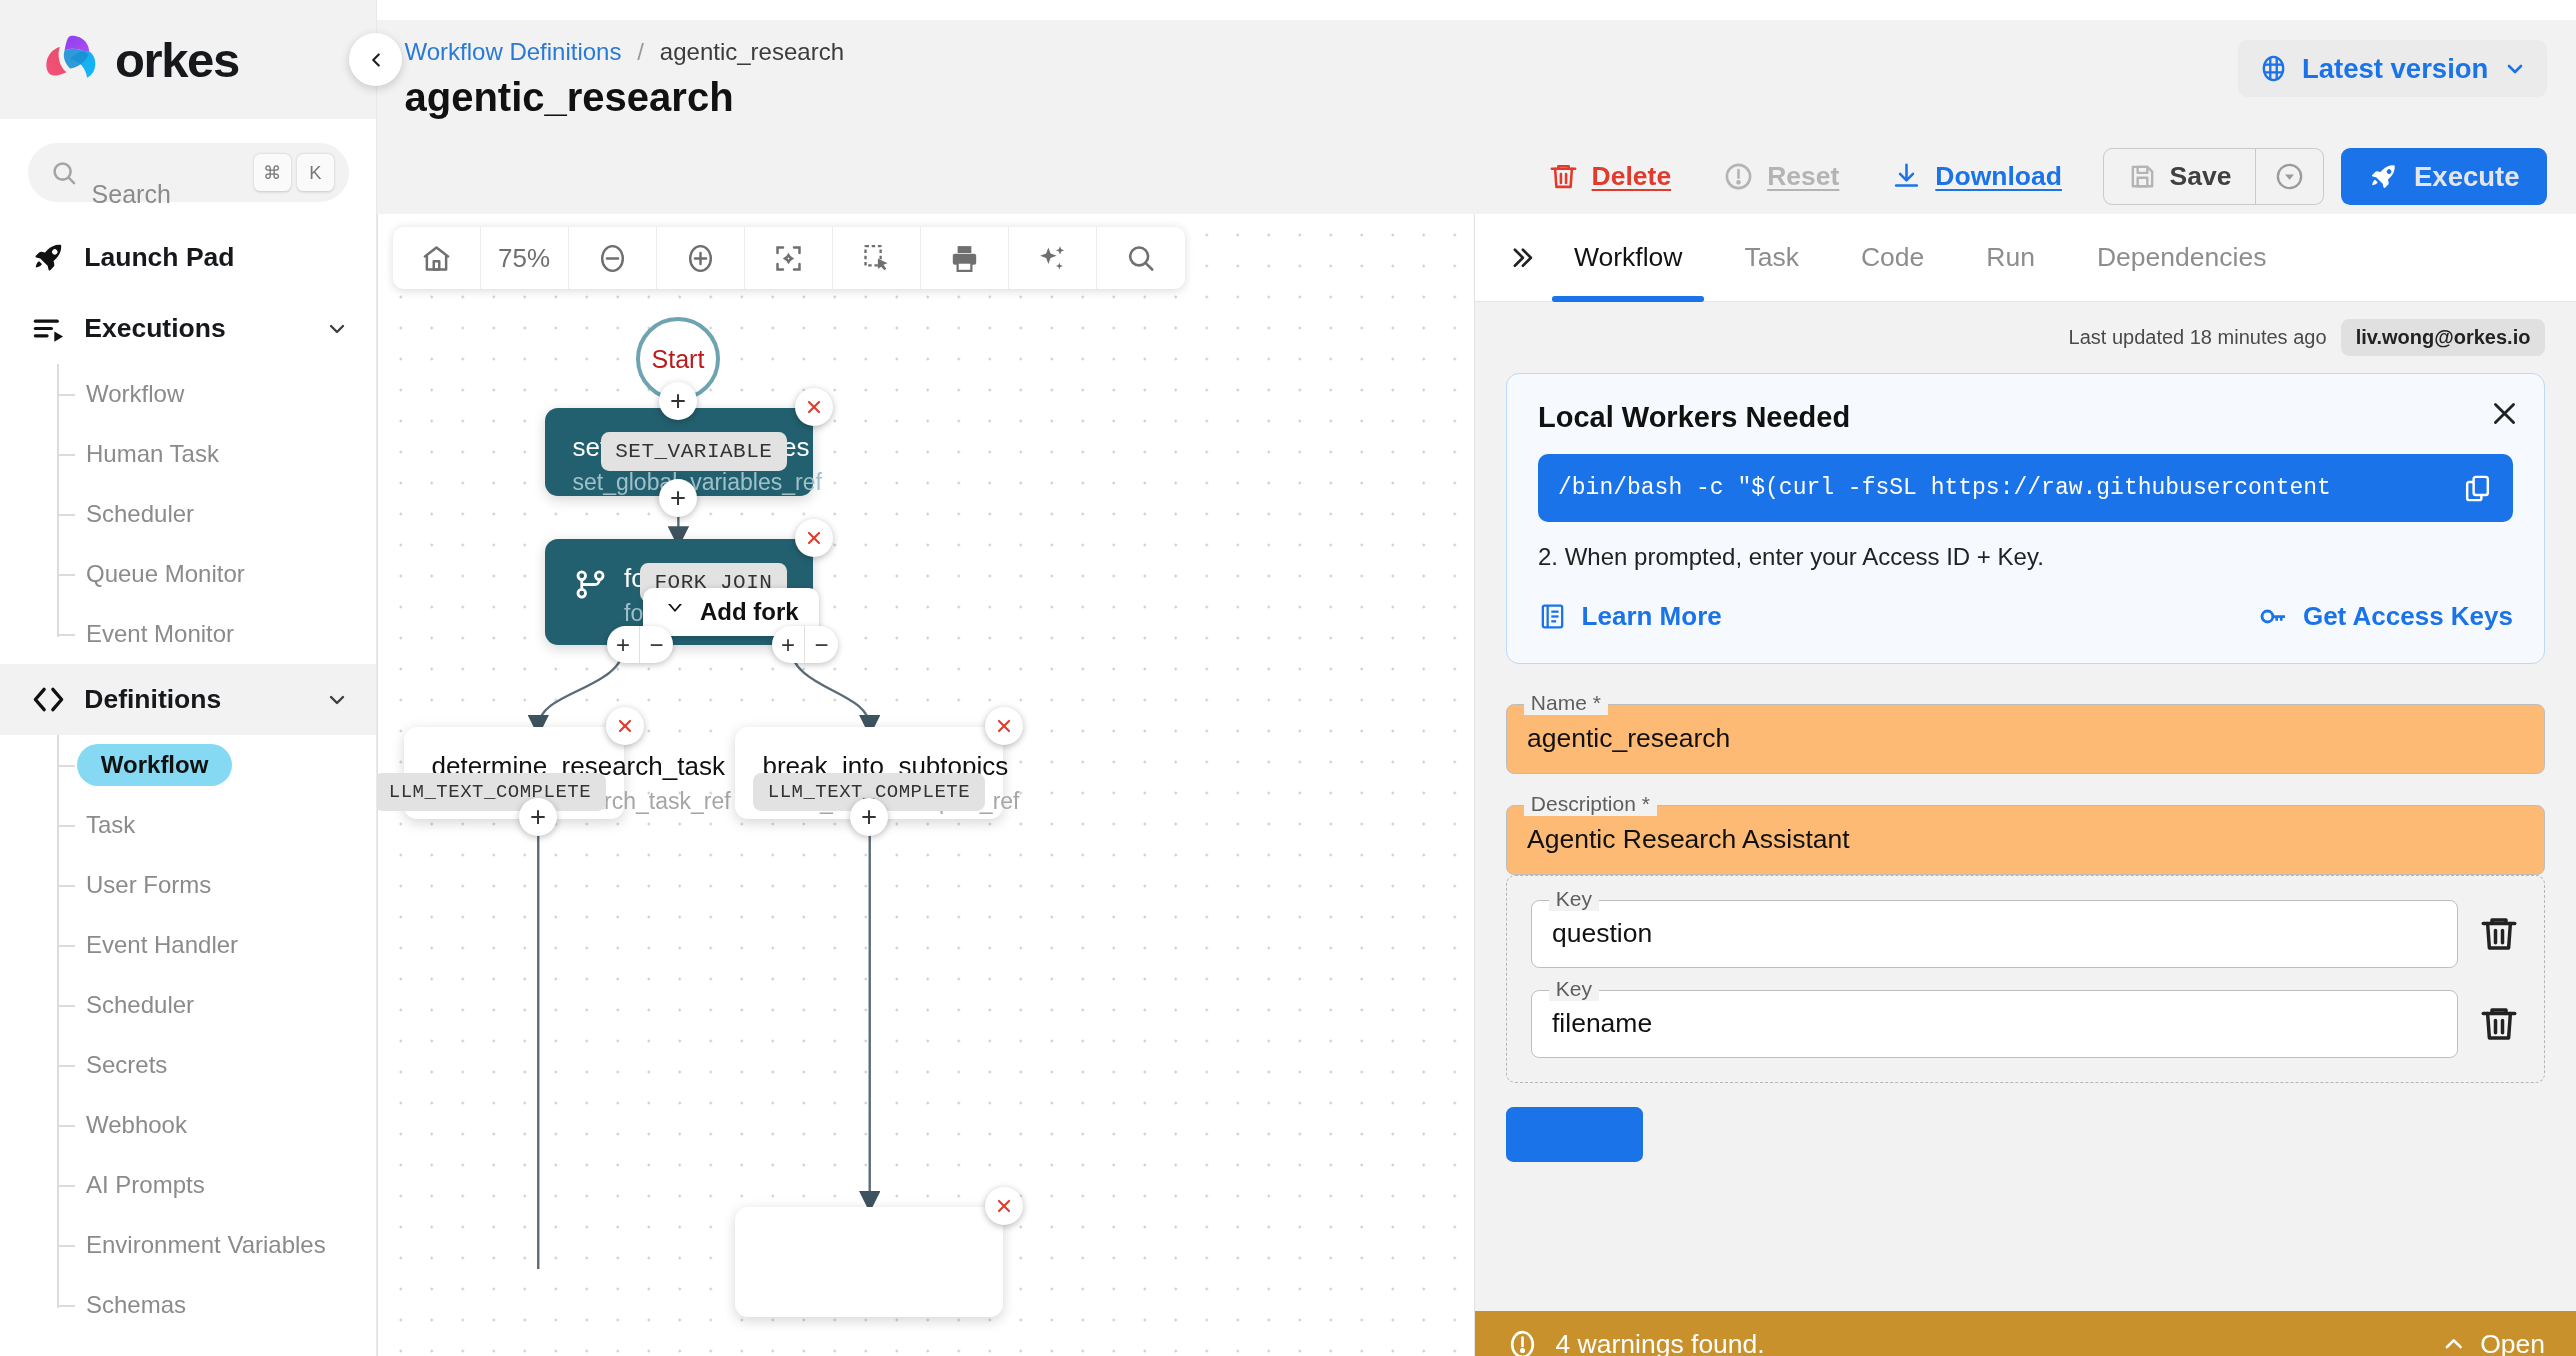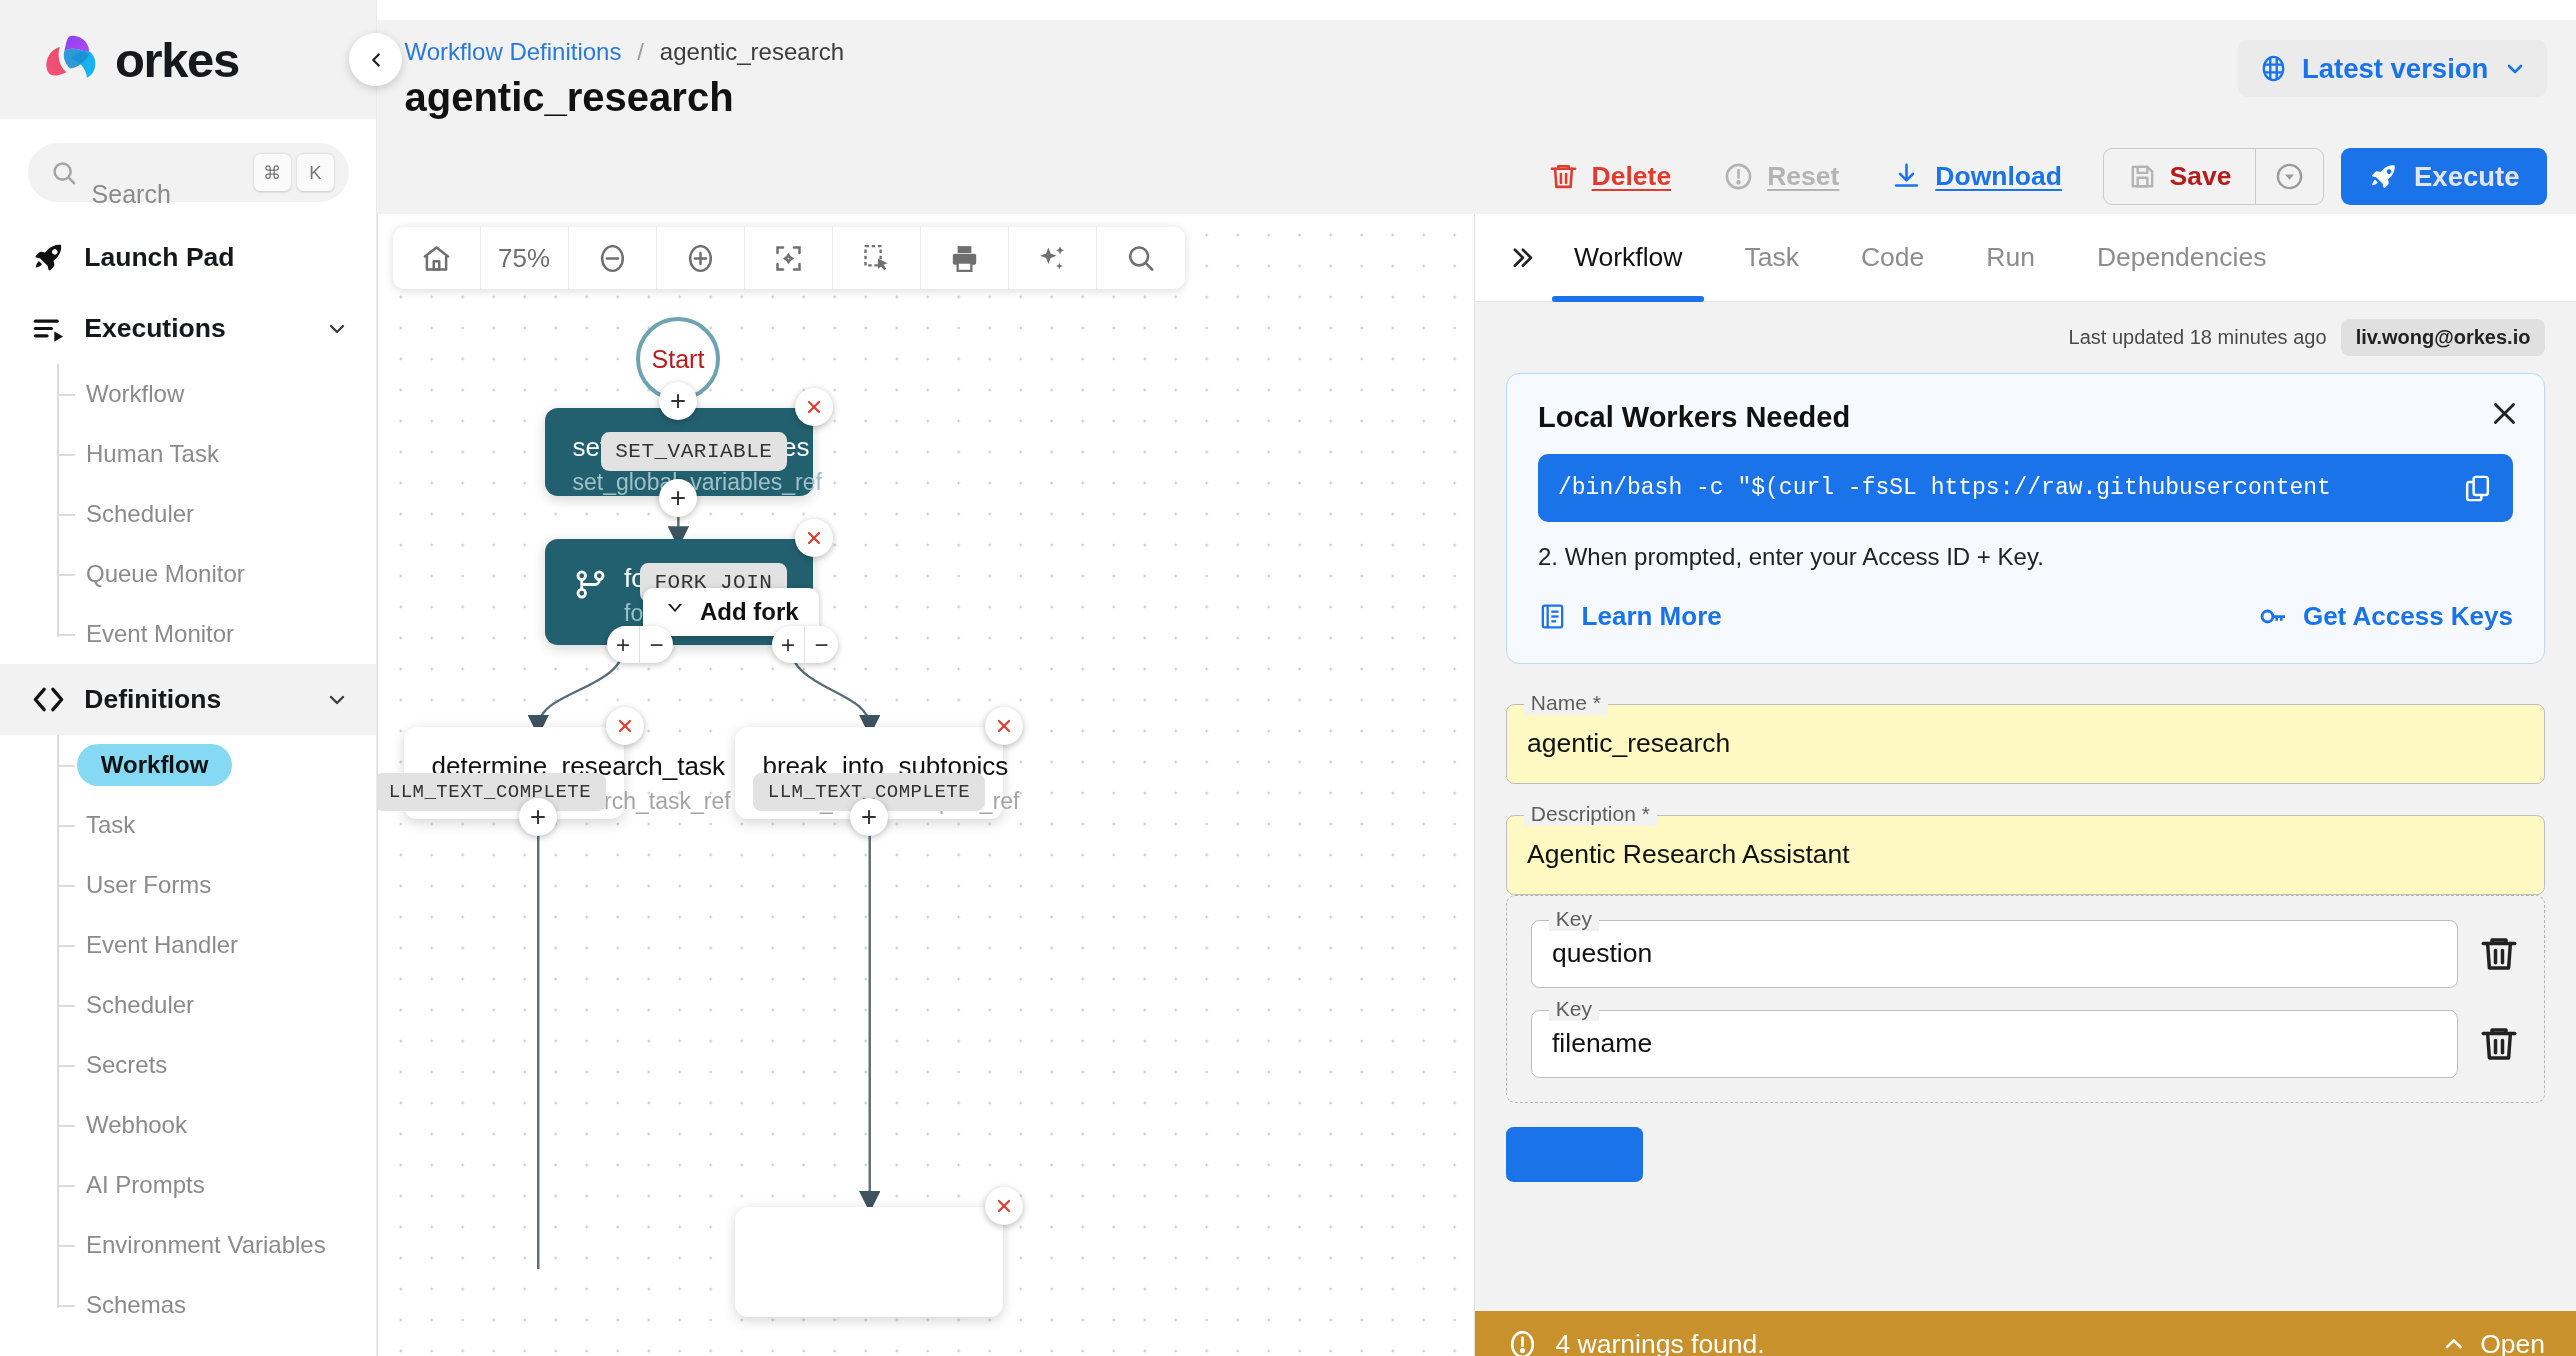--- a/index.html
+++ b/index.html
@@ -137,21 +137,21 @@
   .act.delete { color: #e23b2e; }
   .act.reset { color: #b4b4b4; cursor: default; }
   .act.download { color: #1a73e8; }
   .save-group {
     display: flex; align-items: center; margin-left: 14.6px;
     border: 1.8px solid #c9c9c9; border-radius: 9.2px; overflow: hidden;
     height: 57px; background: #f2f2f2;
   }
   .save-btn {
     display: flex; align-items: center; gap: 13px;
-    padding: 0 24px; height: 100%; color: #b91c1c;
+    padding: 0 24px; height: 100%; color: #404040;
     font-size: 26.5px; font-weight: 700; cursor: default;
   }
   .save-btn svg { width: 29px; height: 29px; }
   .save-caret {
     width: 68px; height: 100%; border-left: 1.8px solid #c9c9c9;
     display: flex; align-items: center; justify-content: center; cursor: pointer;
   }
   .save-caret svg { width: 31px; height: 31px; }
   .exec-btn {
     margin-left: 16.5px; height: 57px; padding: 0 27.5px;
@@ -300,22 +300,22 @@
     display: flex; align-items: center; justify-content: space-between;
     margin-top: 26px;
   }
   .lw-link {
     display: flex; align-items: center; gap: 14.6px; color: #1a73e8;
     font-size: 26px; font-weight: 700; cursor: pointer;
   }
   .lw-link svg { width: 29px; height: 29px; }
 
   .field {
-    position: relative; margin: 0 31px; background: #fef9c3;
-    border: 1.8px solid #bdbdbd; border-radius: 8.2px; height: 80px;
+    position: relative; margin: 0 31px; background: #fdba74;
+    border: 1.8px solid #bdbdbd; border-radius: 8.2px; height: 70px;
     display: flex; align-items: center; padding: 0 20px;
   }
   .field .flabel {
     position: absolute; top: -13.7px; left: 16.5px; background: #f2f2f2;
     padding: 0 7.3px; font-size: 21px; color: #5e5e5e;
   }
   .field .fvalue { font-size: 26.5px; color: #111; }
   .sec-label {
     margin: 31px 31px 13px 31px; font-size: 26.5px; font-weight: 700; color: #3c3c3c;
   }

